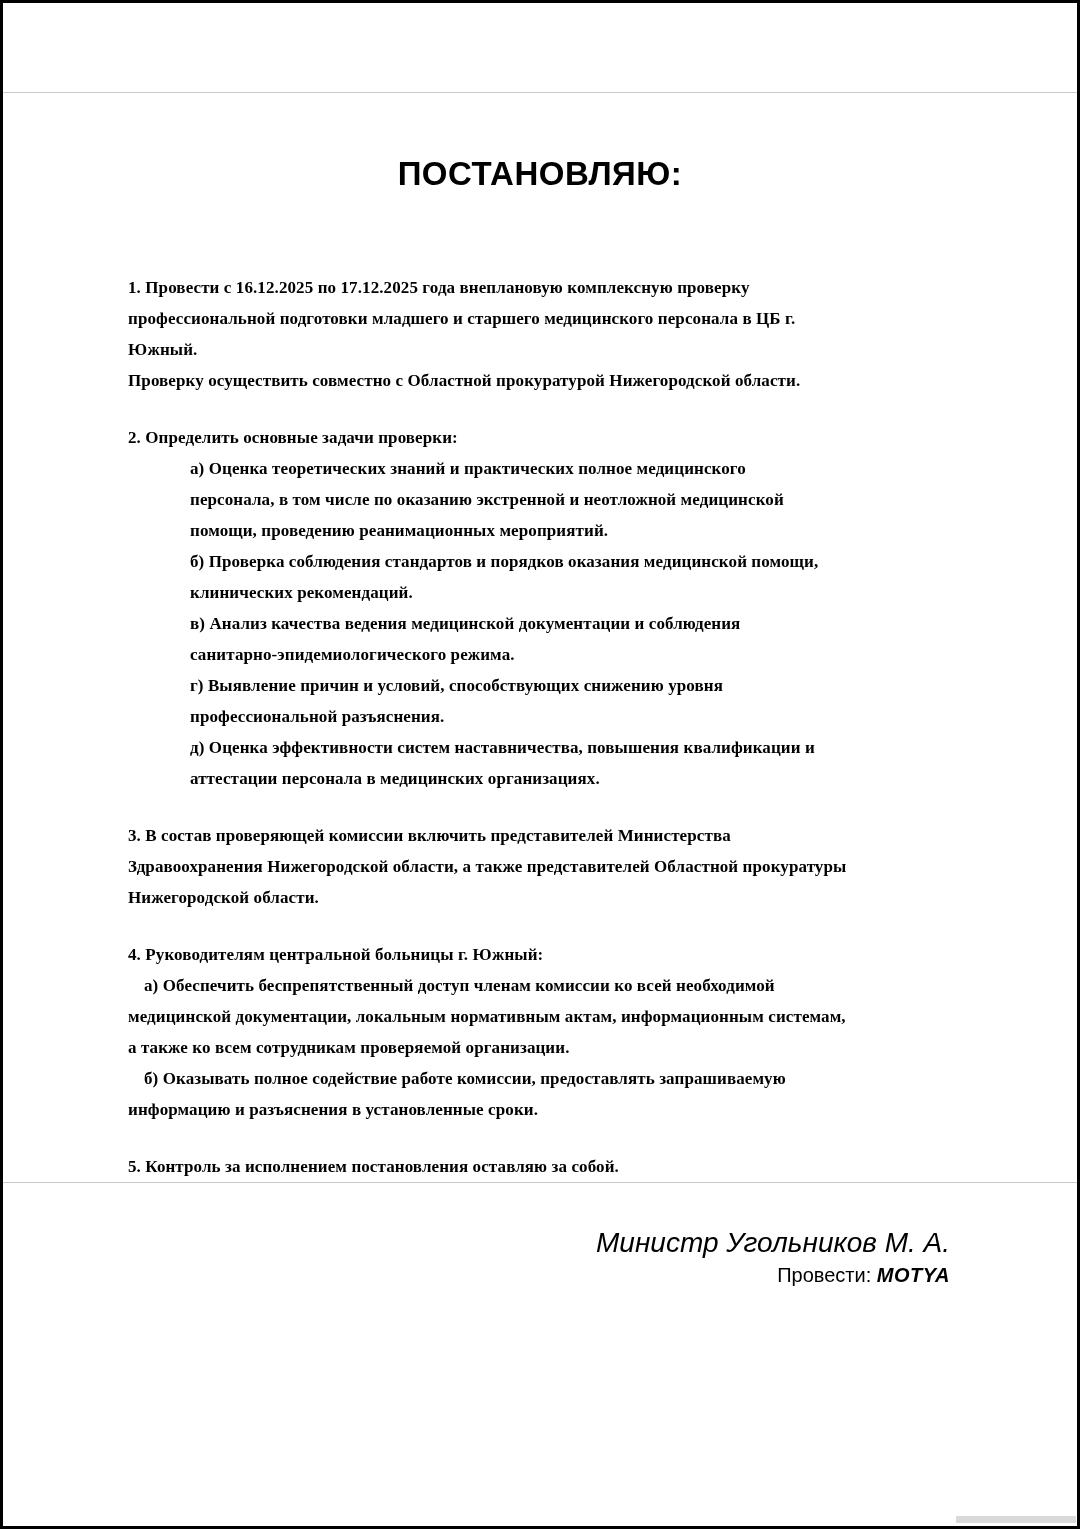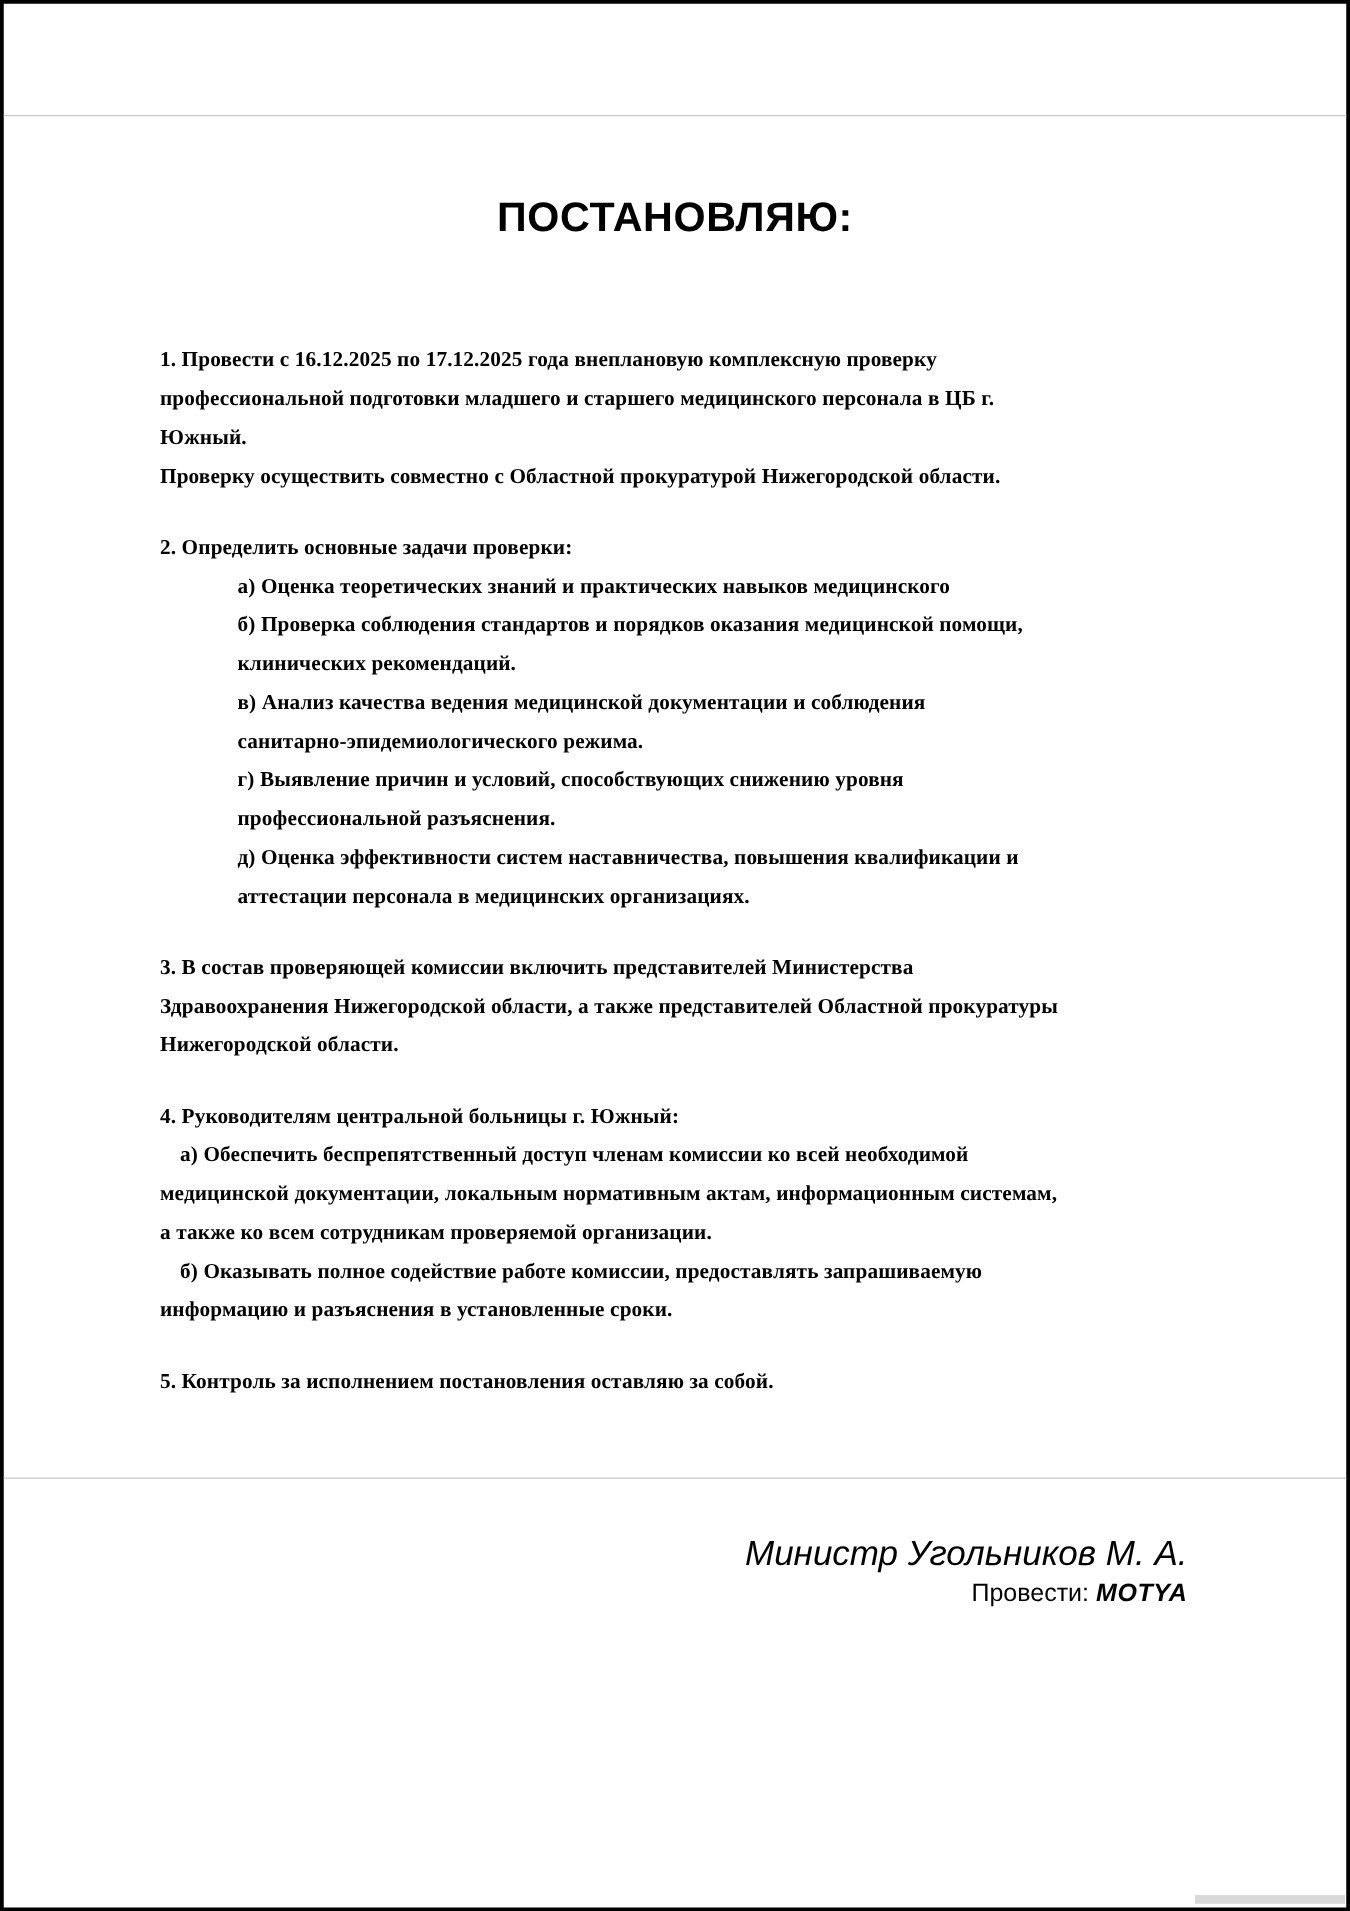--- a/index.html
+++ b/index.html
@@ -149,21 +149,23 @@
 
   <div class="content">
       <div class="block">
         <p class="line">1.  Провести с 16.12.2025 по 17.12.2025 года внеплановую комплексную проверку</p>
         <p class="line">профессиональной подготовки младшего и старшего медицинского персонала в ЦБ г.</p>
         <p class="line">Южный.</p>
         <p class="line">Проверку осуществить совместно с Областной прокуратурой Нижегородской области.</p>
       </div>
       <div class="block">
         <p class="line">2.  Определить основные задачи проверки:</p>
-        <p class="line indent-a">а) Оценка теоретических знаний и практических навыков медицинского</p>
+        <p class="line indent-a">а) Оценка теоретических знаний и практических полное медицинского</p>
+        <p class="line indent-b">персонала, в том числе по оказанию экстренной и неотложной медицинской</p>
+        <p class="line indent-b">помощи, проведению реанимационных мероприятий.</p>
         <p class="line indent-a">б) Проверка соблюдения стандартов и порядков оказания медицинской помощи,</p>
         <p class="line indent-b">клинических рекомендаций.</p>
         <p class="line indent-a">в) Анализ качества ведения медицинской документации и соблюдения</p>
         <p class="line indent-b">санитарно-эпидемиологического режима.</p>
         <p class="line indent-a">г) Выявление причин и условий, способствующих снижению уровня</p>
         <p class="line indent-b">профессиональной разъяснения.</p>
         <p class="line indent-a">д) Оценка эффективности систем наставничества, повышения квалификации и</p>
         <p class="line indent-b">аттестации персонала в медицинских организациях.</p>
       </div>
       <div class="block">

